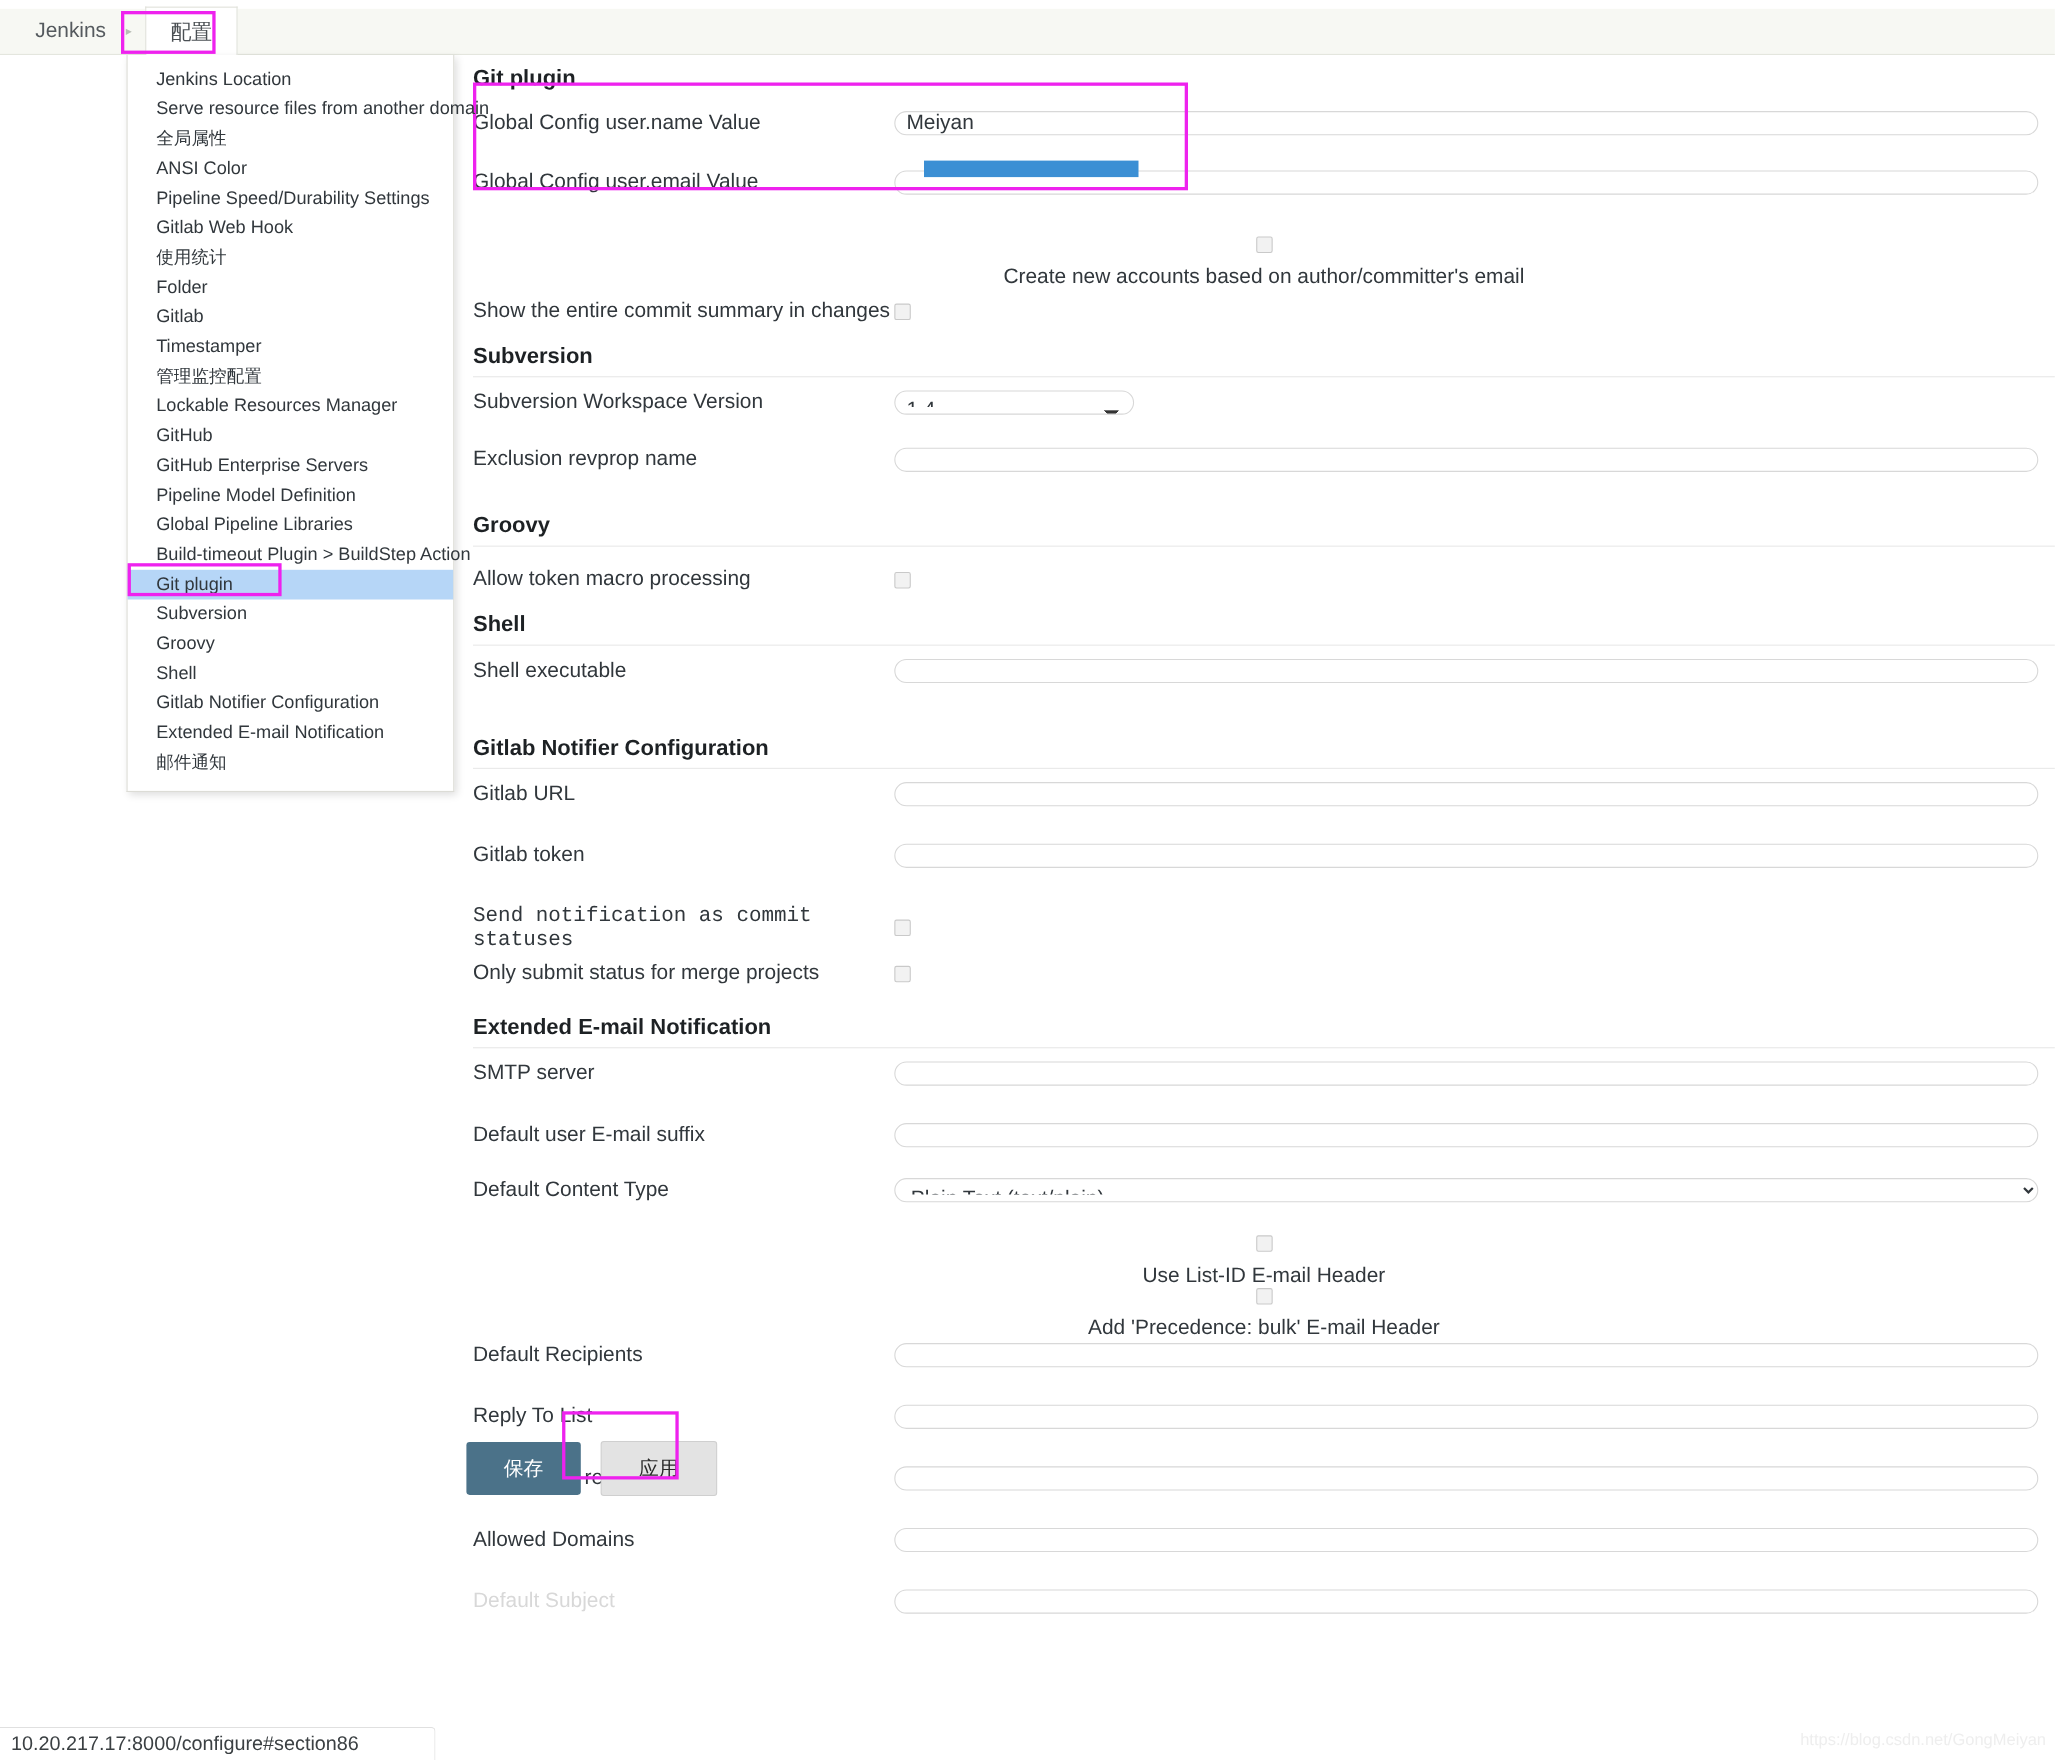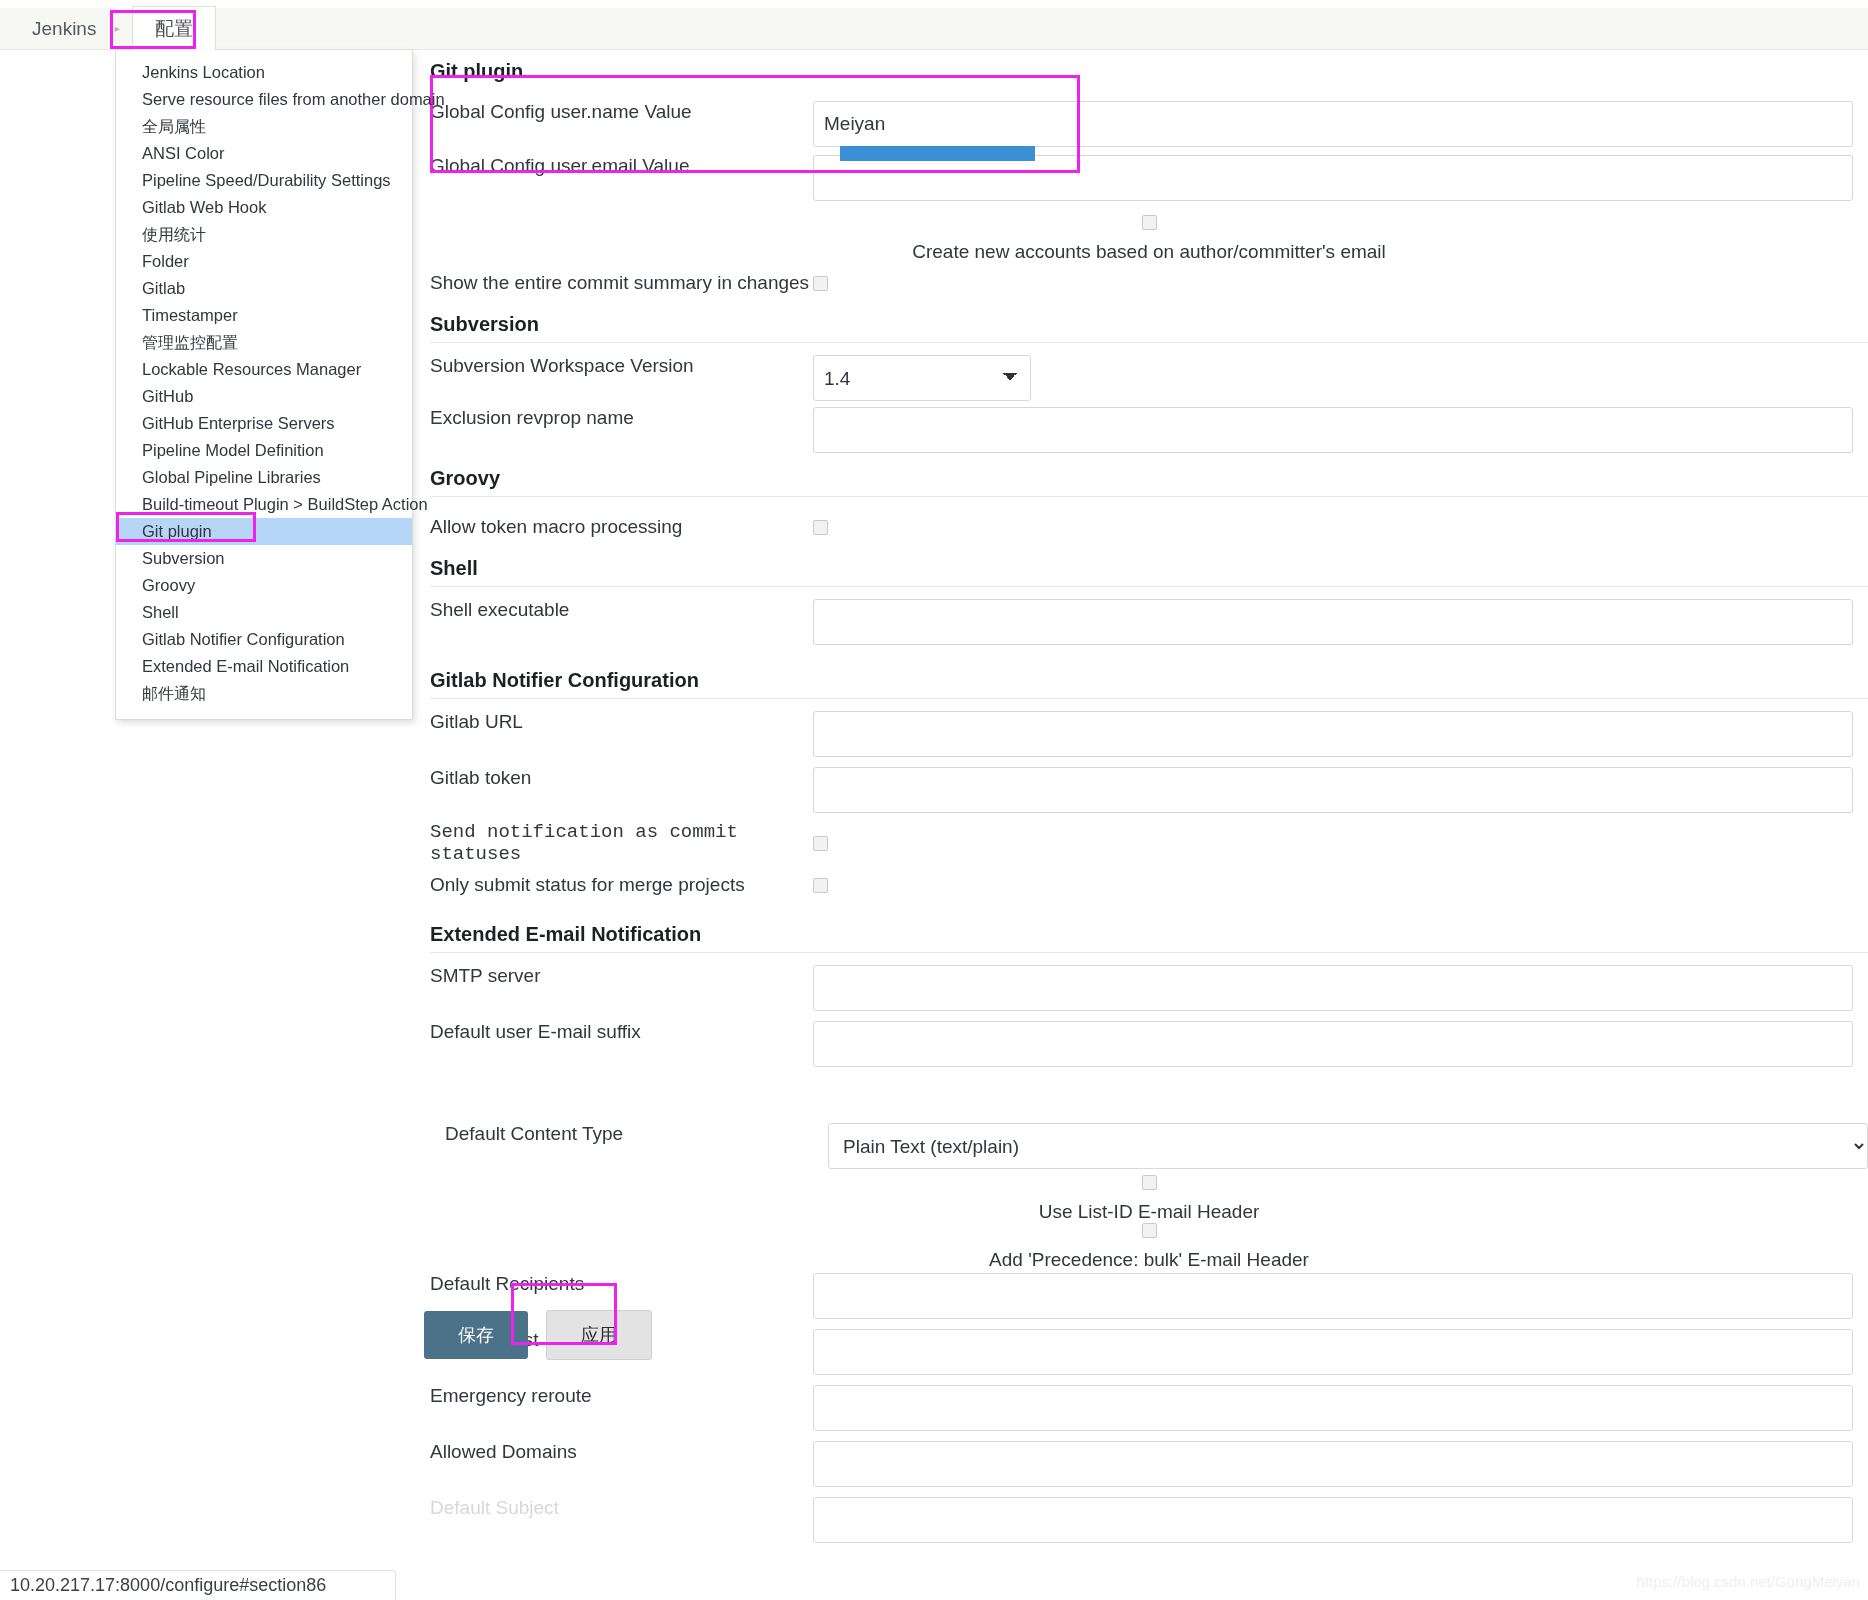--- a/index.html
+++ b/index.html
@@ -112,23 +112,23 @@
   }
   .lbl {
     font-size: 19px;
     color: #31373c;
     padding-left: 12px;
     width: 395px;
     flex: none;
   }
   .fld {
     border: 1px solid #d8d8d8;
-    border-radius: 3px;
-    background: #ffffff;
-    height: 46px;
+    border-radius: 14px;
+    background: #ffffff;
+    height: 22px;
     width: 1040px;
     font-size: 19px;
     color: #31373c;
     padding: 6px 10px;
     outline: none;
     font-family: "Liberation Sans", sans-serif;
   }
   .fld.sel {
     width: 218px;
     -webkit-appearance: none;
@@ -376,21 +376,21 @@
   <div class="row" style="margin-top:12px;">
     <div class="lbl">SMTP server</div>
     <input class="fld" value="" style="">
   </div>
 
   <div class="row" style="margin-top:6px;">
     <div class="lbl">Default user E-mail suffix</div>
     <input class="fld" value="" style="">
   </div>
 
-  <div class="row" style="margin-top:52px;justify-content:flex-end;">
+  <div class="row" style="">
     <div class="lbl">Default Content Type</div>
     <select class="fld" style="width:1040px;">
       <option>Plain Text (text/plain)</option>
     </select>
   </div>
 
   <div class="row-cb-left" style="margin-top:2px;">
     <span class="cb"></span>
     <span class="cb-lbl">Use List-ID E-mail Header</span>
   </div>

